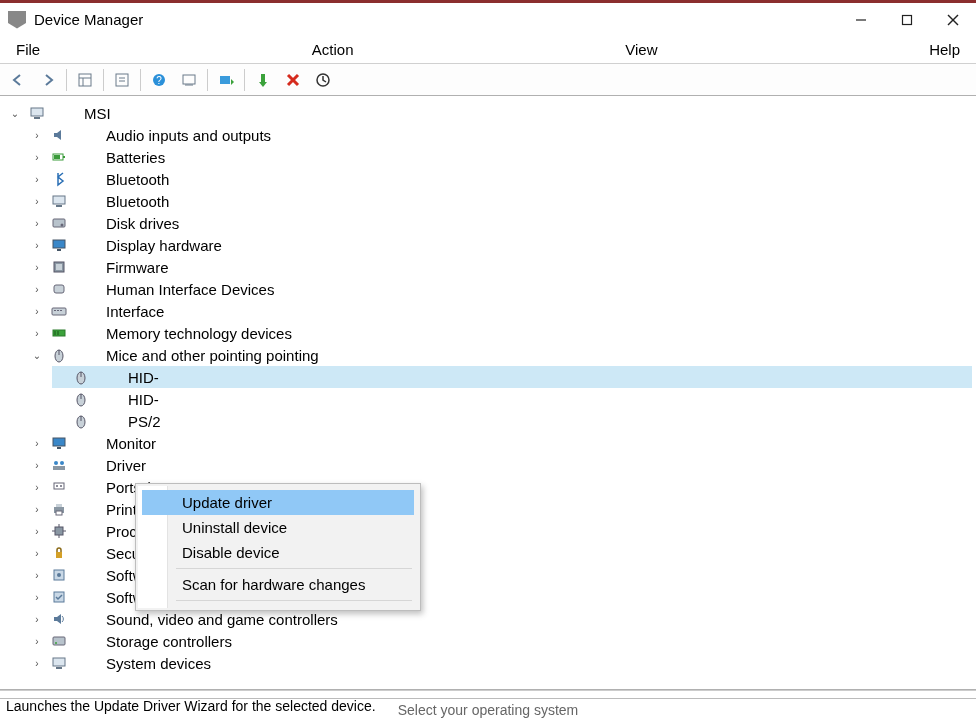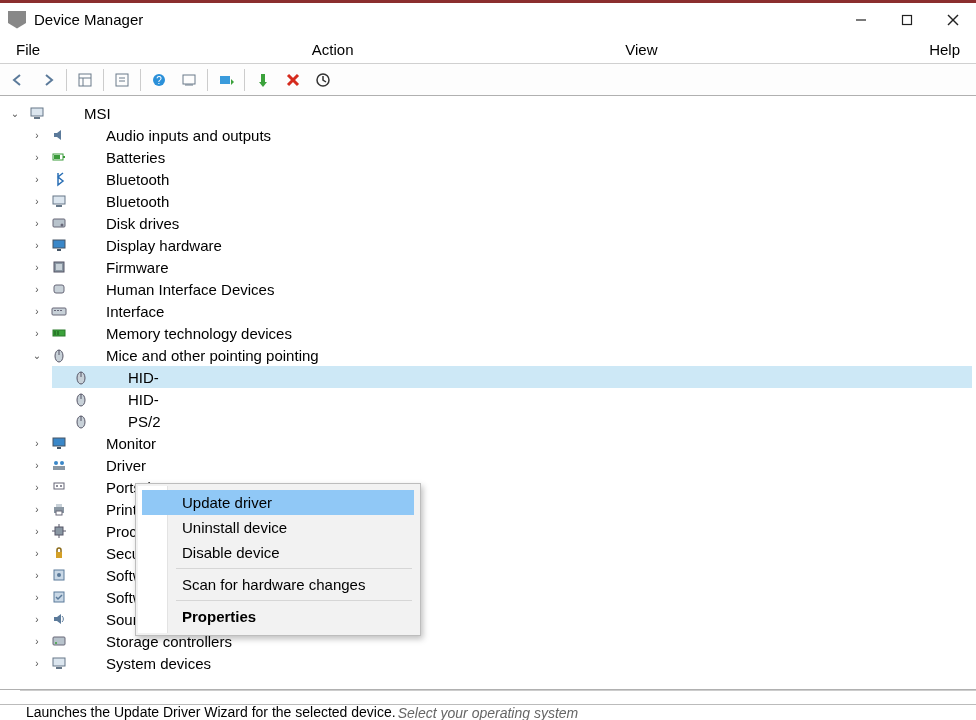--- a/index.html
+++ b/index.html
@@ -86,25 +86,24 @@
 }
 .node-icon { width: 18px; height: 18px; display:flex; align-items:center; justify-content:center; }
 .label { font-size: 15px; margin-left: 32px; }
 .row.selected { background: #cde8f6; }
 .row.selected .label { color: #000; }
 
 
 .statusbar {
   height: 30px;
   display: flex;
-  align-items: flex-end;
+  align-items: center;
   padding: 0 6px;
   font-size: 14px;
   border-top: 1px solid #ccc;
-  margin-left: 20px;
 }
 
 
 .context-menu {
   position: absolute;
   left: 135px;
   top: 387px;
   width: 286px;
   background: #f2f2f2;
   border: 1px solid #bdbdbd;
@@ -131,29 +130,28 @@
 
 
 .tree-pane::-webkit-scrollbar { width: 17px; }
 .tree-pane::-webkit-scrollbar-track { background:#f0f0f0; }
 .tree-pane::-webkit-scrollbar-thumb { background:#c2c2c2; }
 .tree-pane::-webkit-scrollbar-button { background:#f0f0f0; height:17px; border:1px solid #ddd; }
 
 .bottom-fragment {
   position:absolute;
   bottom:0; left:0; right:0;
-  height:16px;
+  height:22px;
   border-top:1px solid #bbb;
   display:flex;
   align-items:center;
   justify-content:center;
   color:#666;
   font-size:14px;
   overflow:hidden;
-  font-style:italic;
 }
 </style>
 </head>
 <body>
 
 <div class="window">
 
   <div class="titlebar">
     <div class="app-icon"></div>
     <div class="title">Device Manager</div>
@@ -581,21 +579,20 @@
     </div>
 
     <div class="context-menu">
       <div class="ctx-gutter"></div>
       <div class="ctx-item highlight">Update driver</div>
       <div class="ctx-item">Uninstall device</div>
       <div class="ctx-item">Disable device</div>
       <div class="ctx-sep"></div>
       <div class="ctx-item">Scan for hardware changes</div>
       <div class="ctx-sep"></div>
-      <div class="ctx-item bold">Properties</div>
     </div>
   </div>
 
   <div class="statusbar">
     <span>Launches the Update Driver Wizard for the selected device.</span>
   </div>
 
   <div class="bottom-fragment">
     <span>Select your operating system</span>
   </div>

